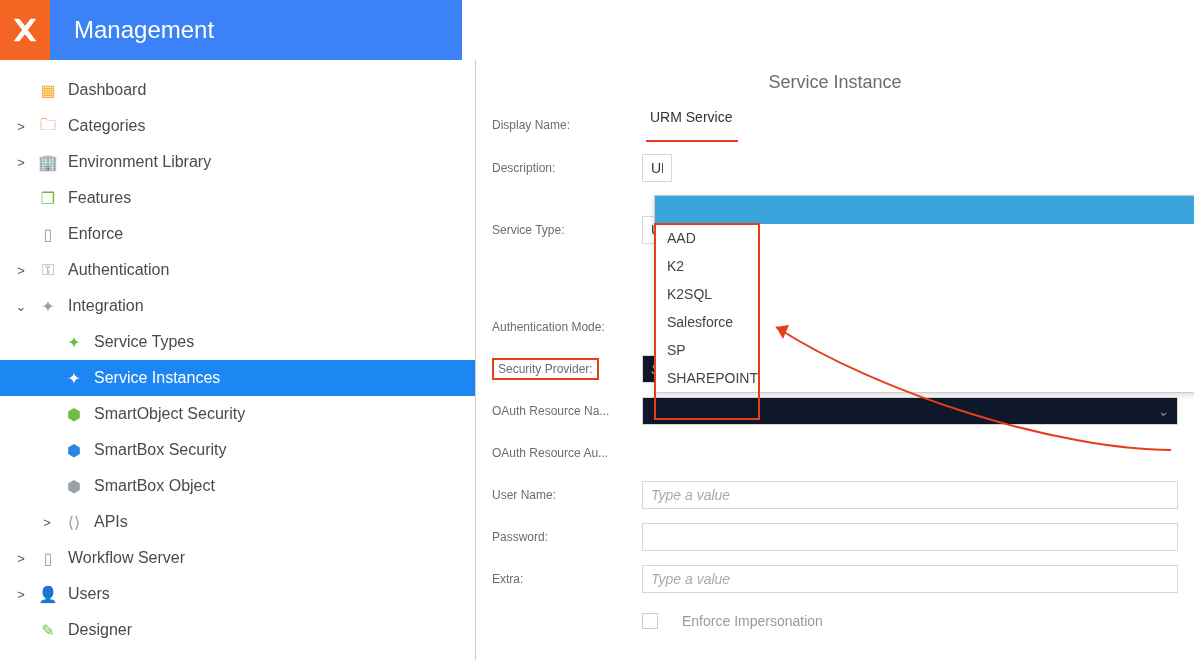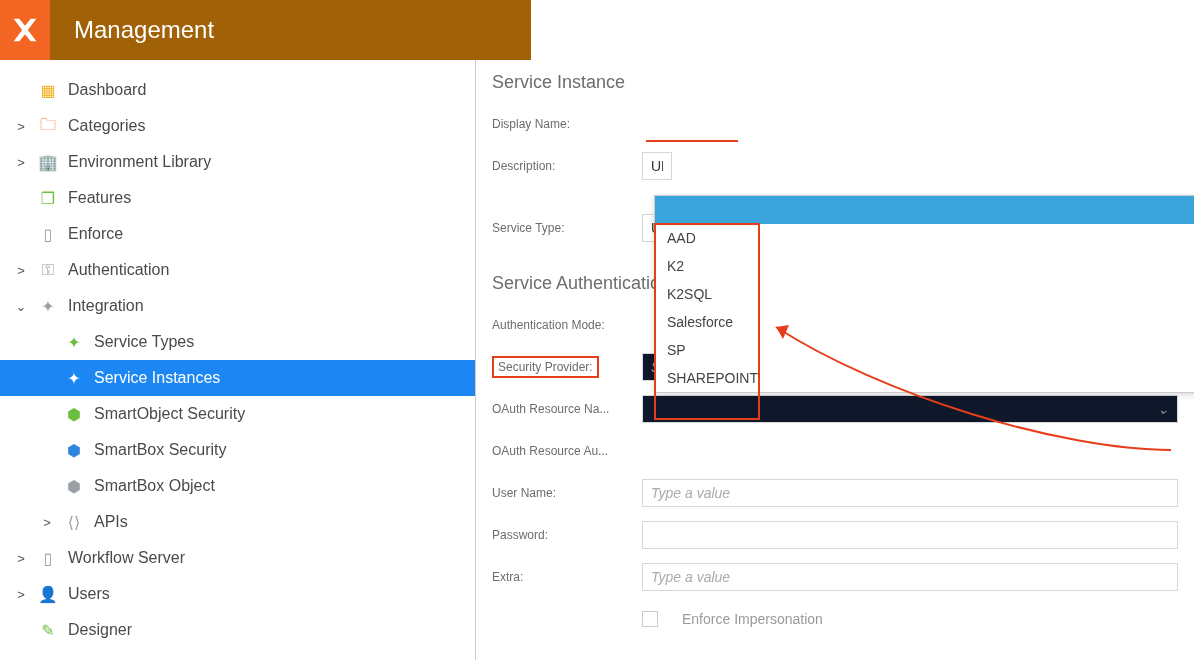--- a/index.html
+++ b/index.html
@@ -1,38 +1,38 @@
 <!DOCTYPE html>
 <html><head>
 <meta charset="utf-8">
 <style>
 * { box-sizing: border-box; margin: 0; padding: 0; }
 body { font-family: "Segoe UI", Arial, sans-serif; font-size: 14px; color: #333; background: #fff; width: 1194px; height: 660px; overflow: hidden; }
 
-.top-header { background: #a16207; color: #fff; height: 60px; display: flex; align-items: center; width: 531px; }
+.top-header { background: #3b82f6; color: #fff; height: 60px; display: flex; align-items: center; width: 462px; }
 .logo-box { width: 50px; height: 60px; background: #f26522; display: flex; align-items: center; justify-content: center; }
 .logo-box svg { width: 34px; height: 34px; }
 .mgmt-title { font-size: 24px; font-weight: 300; margin-left: 24px; }
 
 .app-body { display: flex; height: calc(660px - 0px); }
 .sidebar { width: 475px; background: #fff; padding-top: 12px; }
 .tree { list-style: none; }
 .tree li { display: flex; align-items: center; height: 36px; font-size: 16px; color: #4a4a4a; }
 .tree li .caret { width: 22px; text-align: center; color: #555; font-size: 13px; }
 .tree li .t-icon { width: 24px; text-align: center; margin: 0 8px 0 4px; }
 .tree li .label {}
 .tree li.l0 { padding-left: 10px; }
 .tree li.l1 { padding-left: 36px; }
 .tree li.selected { background: #1c86f2; color: #fff; }
 .tree li.selected .caret { color: #fff; }
 
 .main { flex: 1; position: relative; border-left: 1px solid #ccc; }
 .panel-bar { background: #e8e8e8; height: 30px; display: flex; align-items: center; padding: 0 12px; color: #5d5d5d; font-size: 15px; justify-content: space-between; }
 .panel-bar-right { display: flex; align-items: center; gap: 10px; color: #888; }
-.section-title { font-size: 18px; color: #6d6d6d; padding: 12px 16px 10px; font-weight: 400; }
+.section-title { font-size: 18px; color: #6d6d6d; padding: 12px 16px 10px; font-weight: 400; text-align: center; }
 .form { padding: 0 16px; }
 .row { display: flex; align-items: center; min-height: 42px; }
 .row .lbl { width: 150px; color: #6d6d6d; font-size: 12px; }
 .row .fld { flex: 1; }
 input.text-input, .select-box { width: 100%; height: 28px; border: 1px solid #d7d7d7; padding: 0 8px; font-size: 14px; color: #333; }
 input.text-input::placeholder { color: #aaa; font-style: italic; }
 .select-box { display: flex; align-items: center; justify-content: space-between; color: #aaa; font-style: italic; background: #0f172a; }
 .underline-red { border-bottom: 2px solid #e63e1b; display: inline-block; padding-bottom: 2px; }
 
 .red-box-lbl { border: 2px solid #e63e1b; padding: 2px 4px; display: inline-block; }
@@ -156,20 +156,21 @@
   </div>
 
   <div class="main">
 
     <div class="section-title">Service Instance</div>
 
     <div class="form">
       <div class="row">
         <div class="lbl">Display Name:</div>
         <div class="fld">
+          <input class="text-input" style="border-top: none; border-right: none; border-left: none; border-image: initial; border-bottom: 1px solid transparent;" value="URM Service">
           <div style="margin-top:-4px"><span class="underline-red" style="visibility:hidden">URM Service</span></div>
         </div>
       </div>
 
       <div style="position:absolute;left:170px;top:80px;height:2px;width:92px;background:#e63e1b"></div>
 
       <div class="row">
         <div class="lbl">Description:</div>
         <div class="fld"><input class="text-input" style="width: 30px; border: 1px solid rgb(215, 215, 215);" value="UR"></div>
       </div>

